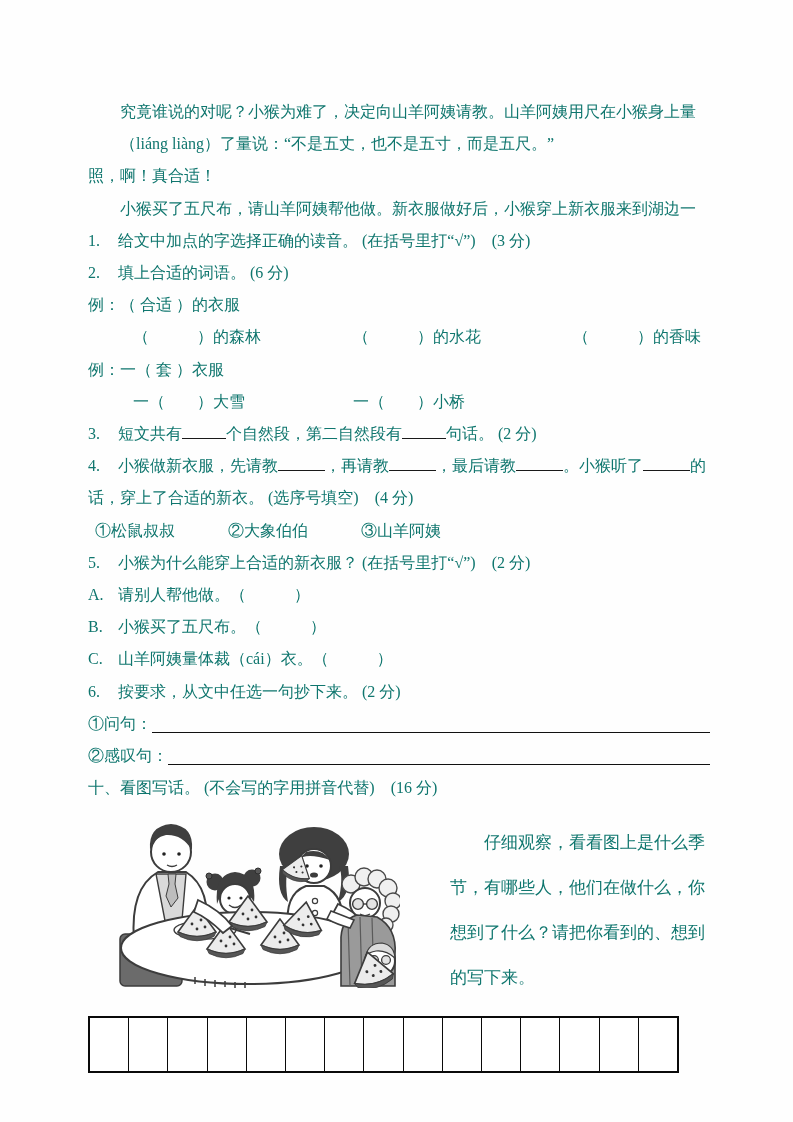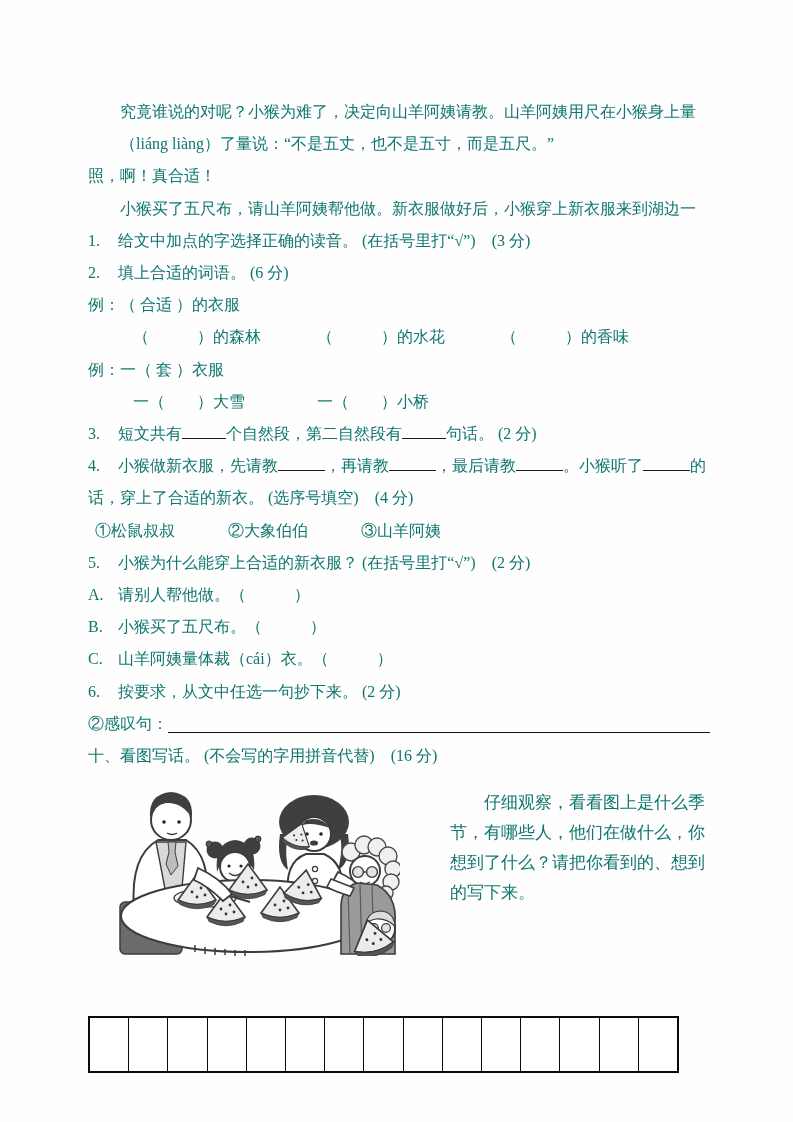--- a/index.html
+++ b/index.html
@@ -21,35 +21,35 @@
   }
   .indent{text-indent:2em;}
   .flexln{display:flex;}
   .qnum{flex:0 0 30px;}
   .qtext{flex:1;}
   .blank{
     display:inline-block;width:44px;height:14px;
     border-bottom:1.5px solid #1a1a1a;
   }
   .blank.w{width:47px;}
-  .triple{display:flex;padding-left:45px;}
+  .triple{display:flex;padding-left:45px;gap:36px;}
   .triple .col{width:184px;}
   .opts{display:flex;padding-left:7px;}
   .opts .opt{width:133px;}
   .rule-line{display:flex;}
   .rule{
     flex:1;border-bottom:1.6px solid #111;
     margin-bottom:7px;align-self:flex-end;height:0;
   }
   .figrow{display:flex;margin-top:4px;}
   .fig{flex:0 0 302px;height:180px;margin-left:10px;}
   .fig svg{display:block;width:302px;height:180px;}
   .prompt{
     width:262px;margin-left:50px;margin-top:12px;
-    font-size:17px;line-height:30px;text-indent:2em;
+    font-size:17px;line-height:45px;text-indent:2em;
     white-space:normal;
   }
   .wgrid{
     position:absolute;left:88px;top:1016px;
     width:591px;height:57px;
     display:flex;border:2px solid #0a0a0a;
     box-sizing:border-box;background:#fff;
   }
   .wg-cell{flex:1;}
   .wg-cell + .wg-cell{border-left:1.5px solid #0a0a0a;}
@@ -115,20 +115,24 @@
       <span class="qtext">小猴买了五尺布。（　　　）</span>
     </div>
     <div class="ln flexln">
       <span class="qnum">C.</span>
       <span class="qtext">山羊阿姨量体裁（cái）衣。（　　　）</span>
     </div>
 
     <div class="ln flexln">
       <span class="qnum">6.</span>
       <span class="qtext">按要求，从文中任选一句抄下来。 (2 分)</span>
+    </div>
+    <div class="ln rule-line">
+      <span>①问句：</span>
+      <span class="rule"></span>
     </div>
     <div class="ln rule-line">
       <span>②感叹句：</span>
       <span class="rule"></span>
     </div>
 
     <div class="ln">十、看图写话。 (不会写的字用拼音代替)　(16 分)</div>
 
     <div class="figrow">
       <div class="fig">

